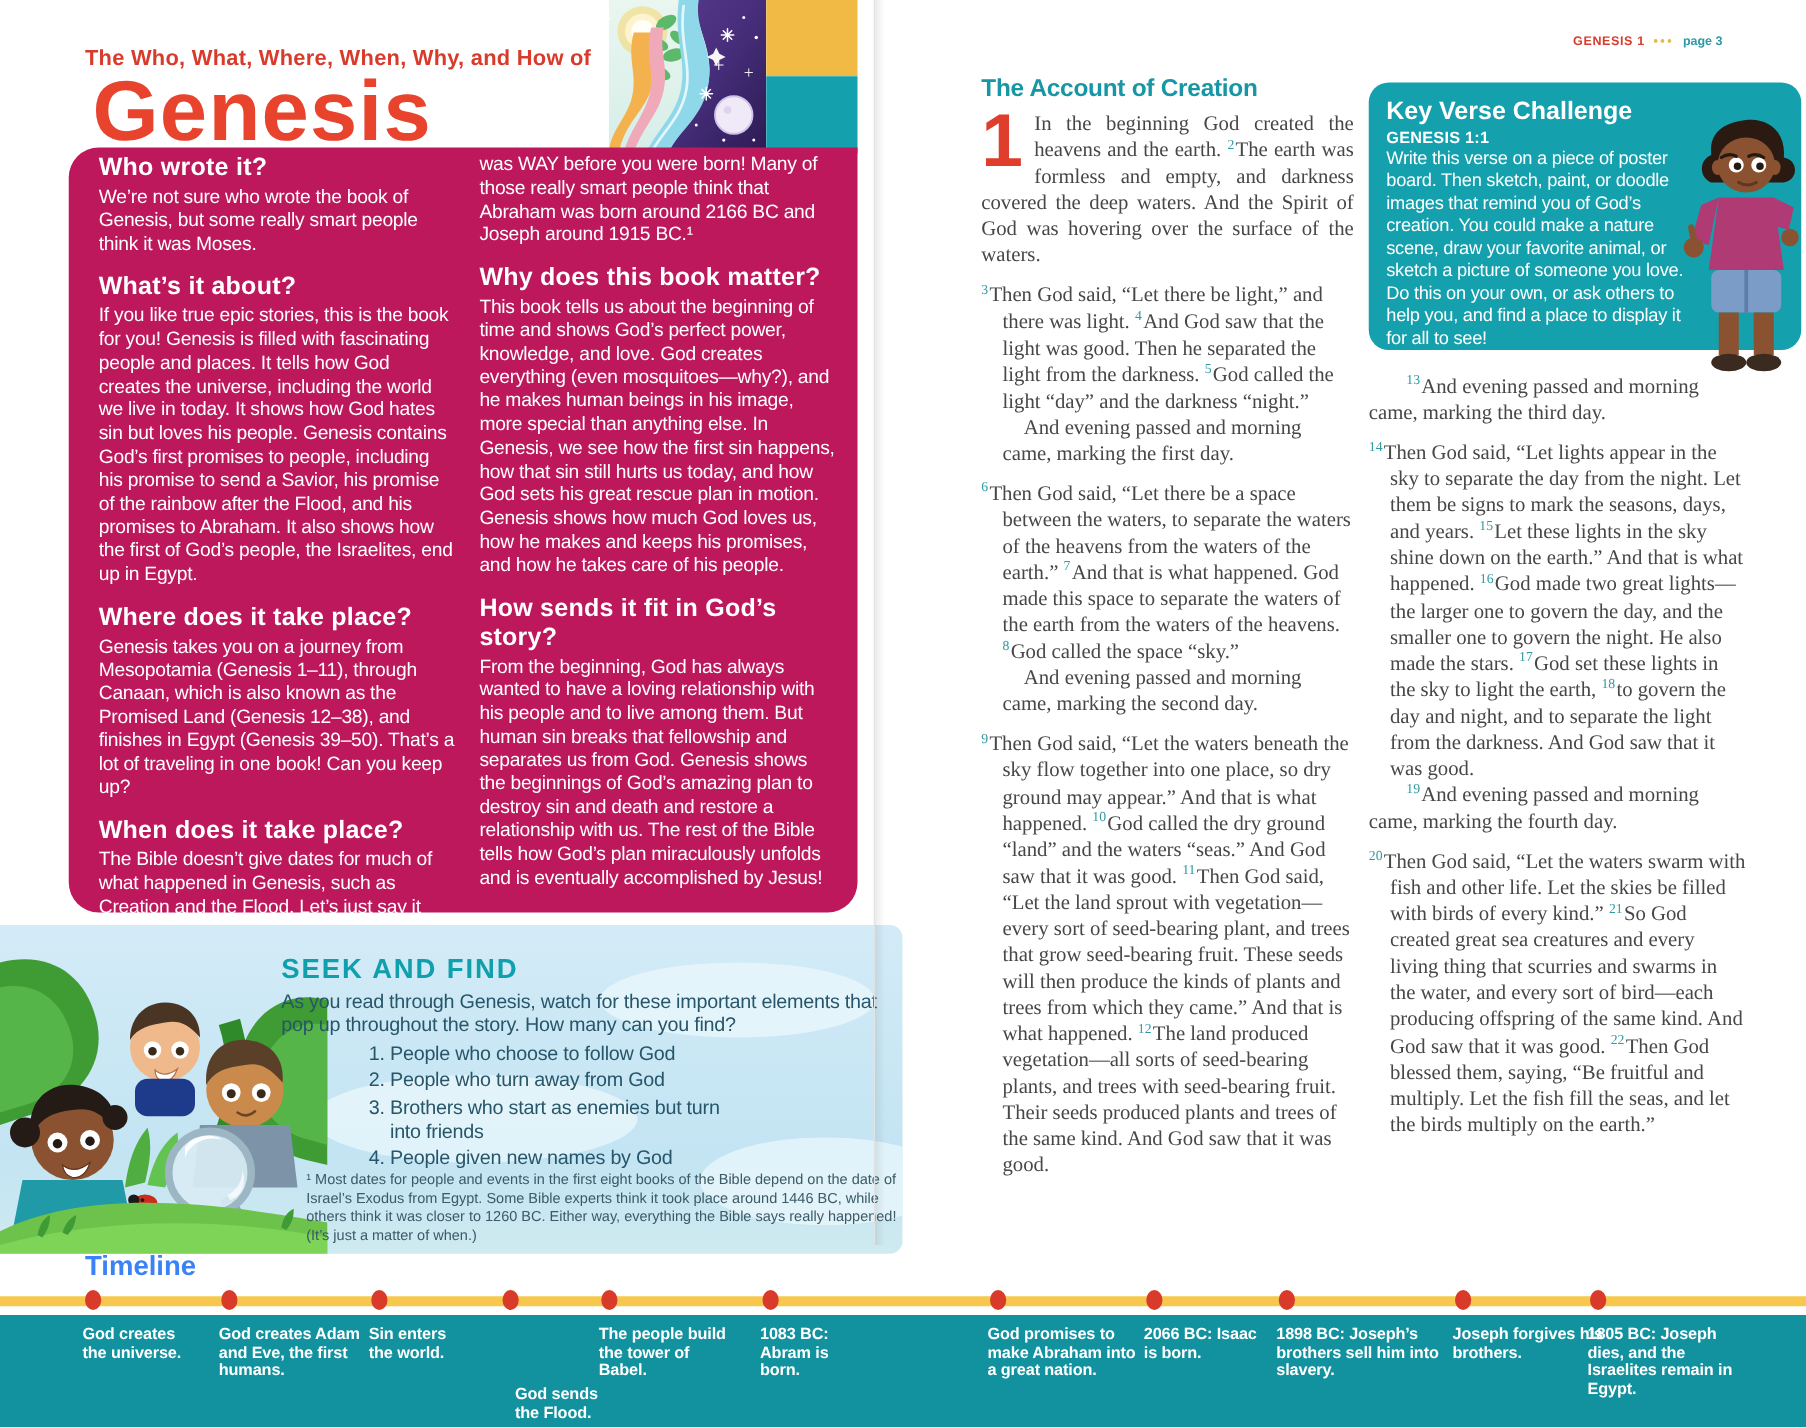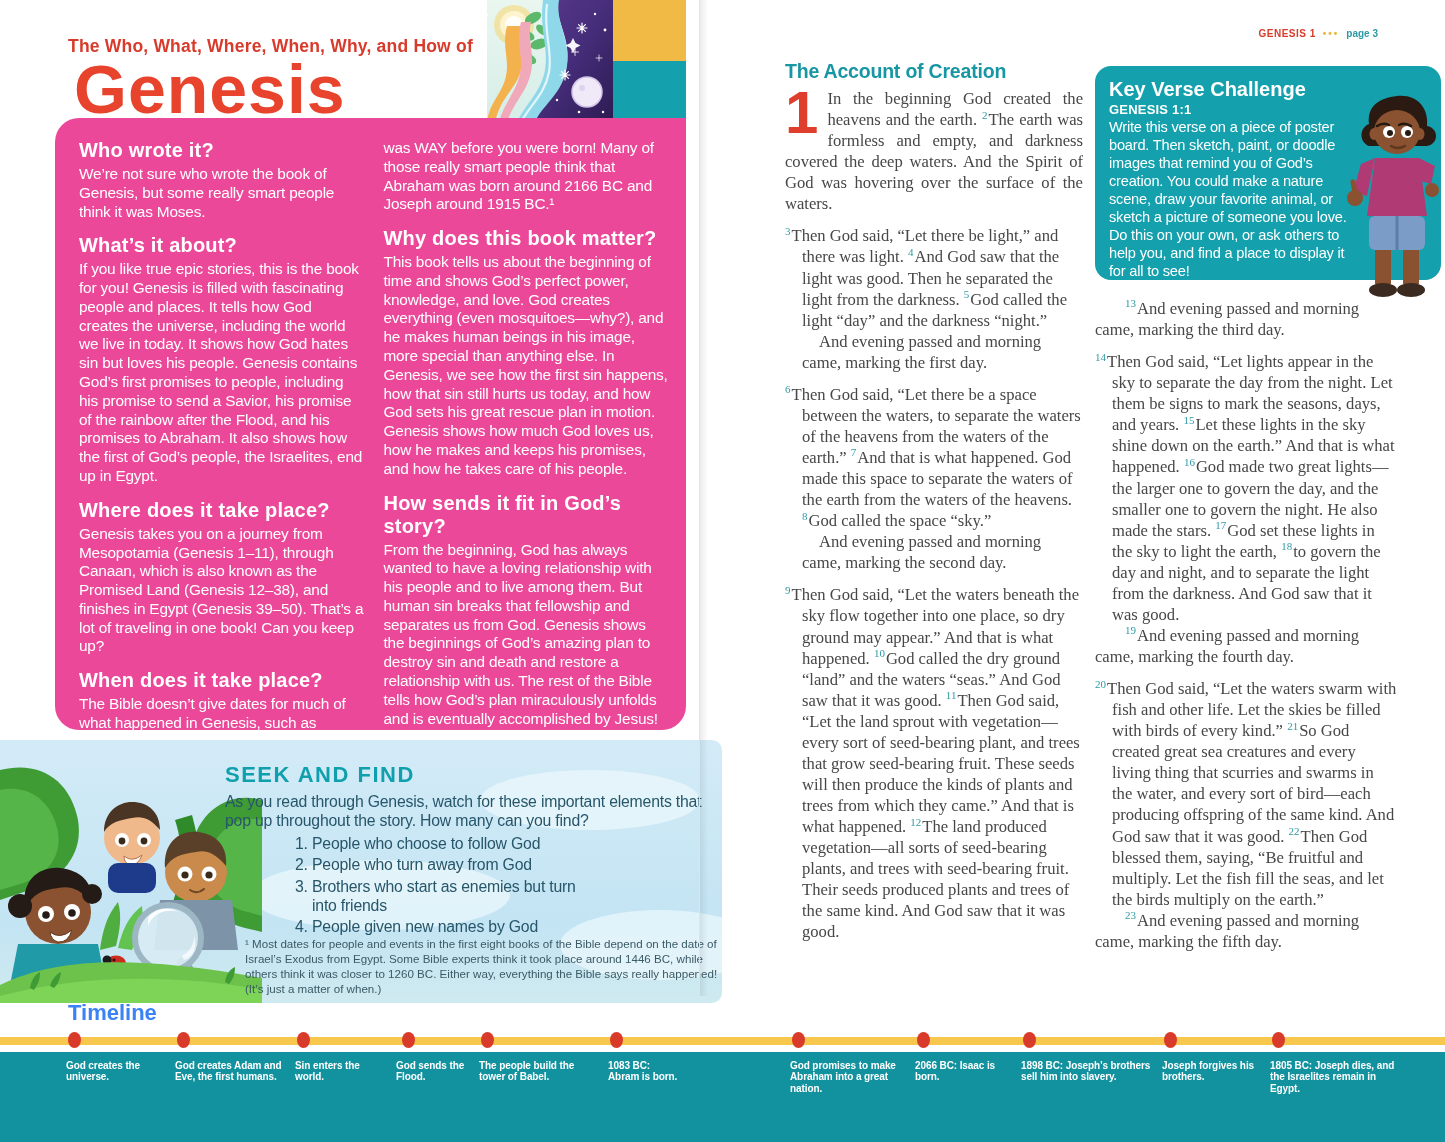--- a/index.html
+++ b/index.html
@@ -7,22 +7,22 @@
   #page { position:relative; width:1445px; height:1142px; background:#ffffff; overflow:hidden; }
 
   
   .kicker { position:absolute; left:68px; top:36px; color:#d83b2b; font-size:17.5px; font-weight:bold; letter-spacing:.2px; }
   .big-title { position:absolute; left:74px; top:50px; color:#e8432d; font-size:68px; font-weight:800; letter-spacing:1px; }
   .creation-art { position:absolute; left:487px; top:0; width:126px; height:122px; }
   .corner-yellow { position:absolute; left:613px; top:0; width:73px; height:61px; background:#f0ba45; }
   .corner-teal { position:absolute; left:613px; top:61px; width:73px; height:62px; background:#14a0ac; }
 
   
-  .info-box { position:absolute; left:55px; top:118px; width:631px; height:612px; background:#ec4899;
-              border-radius:24px 0 24px 24px; padding:21px 18px 14px 24px; display:flex; gap:20px; }
+  .info-box { position:absolute; left:55px; top:118px; width:631px; height:612px; background:#be185d;
+              border-radius:24px 0 24px 24px; padding:5px 18px 14px 24px; display:flex; gap:20px; }
   .info-col { width:296px; }
   .qa-section { margin-bottom:13px; }
   .qa-section h3 { color:#ffffff; font-size:20px; font-weight:bold; margin-bottom:3px; letter-spacing:.2px; }
   .qa-section p { color:#ffffff; font-size:15.4px; line-height:1.22; letter-spacing:-0.2px; }
 
   
   .seek-panel { position:absolute; left:0; top:740px; width:722px; height:263px;
                 background:linear-gradient(180deg,#d3ebf7 0%,#c3e4f3 70%,#cfeaf0 100%); border-radius:0 10px 10px 0; overflow:hidden; }
   .cloud { position:absolute; background:#e9f6fb; border-radius:50%; opacity:.8; }
   .kids-illo { position:absolute; left:0; top:20px; width:262px; height:243px; }
@@ -31,21 +31,21 @@
   .seek-list { position:absolute; left:312px; top:94px; width:270px; color:#27566a; font-size:15.8px; line-height:1.22; letter-spacing:-0.2px; }
   .seek-list li { margin-bottom:2px; }
   .seek-footnote { position:absolute; left:245px; top:196px; width:478px; color:#3a5a66; font-size:11.6px; line-height:1.3; }
 
   
   .timeline { position:absolute; left:0; top:996px; width:1445px; height:146px; }
   .timeline-heading { position:absolute; left:68px; top:4px; color:#3b82f6; font-size:22px; font-weight:800; }
   .timeline-stripe { position:absolute; left:0; top:41px; width:1445px; height:8px; background:#f8c84e; }
   .timeline-band { position:absolute; left:0; top:56px; width:1445px; height:90px; background:#12929f; }
   .tl-dot { position:absolute; top:36px; width:13px; height:16px; background:#d93b2b; border-radius:50%; }
-  .tl-label { position:absolute; top:64px; color:#ffffff; font-size:10px; font-weight:bold; line-height:1.13; letter-spacing:-0.1px; }
+  .tl-label { position:absolute; top:64px; color:#ffffff; font-size:13px; font-weight:bold; line-height:1.13; letter-spacing:-0.1px; }
 
   
   .gutter { position:absolute; left:699px; top:0; width:9px; height:996px;
             background:linear-gradient(90deg, rgba(60,60,60,0.10), rgba(60,60,60,0.0)); border-left:1px solid #e3e3e3; }
 
   
   .page-header { position:absolute; top:28px; right:67px; font-size:10px; font-weight:bold; }
   .page-header .book { color:#d83b2b; letter-spacing:.5px; }
   .page-header .dots { color:#e9b83d; margin:0 7px; letter-spacing:2px; }
   .page-header .pageno { color:#2d9aa5; }
@@ -251,21 +251,21 @@
     <div class="timeline-stripe"></div>
     <div class="timeline-band"></div>
     <div id="timeline-events">
         <div class="tl-dot" style="left: 68px;"></div>
         <div class="tl-label" style="left: 66px; width: 92px;">God creates the universe.</div>
         <div class="tl-dot" style="left: 177px;"></div>
         <div class="tl-label" style="left: 175px; width: 118px;">God creates Adam and Eve, the first humans.</div>
         <div class="tl-dot" style="left: 297px;"></div>
         <div class="tl-label" style="left: 295px; width: 82px;">Sin enters the world.</div>
         <div class="tl-dot" style="left: 402px;"></div>
-        <div class="tl-label" style="left: 396px; width: 86px;">God sends the Flood.</div>
+        <div class="tl-label" style="left: 412px; width: 86px; margin-top: 48px;">God sends the Flood.</div>
         <div class="tl-dot" style="left: 481px;"></div>
         <div class="tl-label" style="left: 479px; width: 106px;">The people build the tower of Babel.</div>
         <div class="tl-dot" style="left: 610px;"></div>
         <div class="tl-label" style="left: 608px; width: 74px;">1083 BC: Abram is born.</div>
         <div class="tl-dot" style="left: 792px;"></div>
         <div class="tl-label" style="left: 790px; width: 126px;">God promises to make Abraham into a great nation.</div>
         <div class="tl-dot" style="left: 917px;"></div>
         <div class="tl-label" style="left: 915px; width: 98px;">2066 BC: Isaac is born.</div>
         <div class="tl-dot" style="left: 1023px;"></div>
         <div class="tl-label" style="left: 1021px; width: 138px;">1898 BC: Joseph’s brothers sell him into slavery.</div>
@@ -321,17 +321,16 @@
       <ellipse cx="64" cy="202" rx="14" ry="7" fill="#3a2a20"></ellipse>
     </svg>
   </div>
 
   <div class="scripture-col2">
     <div id="verses-col2">
         <p class="verse-para plain"><sup class="vnum">13</sup>And evening passed and morning came, marking the third day.</p>
         <p class="verse-para tight-bottom"><sup class="vnum">14</sup>Then God said, “Let lights appear in the sky to separate the day from the night. Let them be signs to mark the seasons, days, and years. <sup class="vnum">15</sup>Let these lights in the sky shine down on the earth.” And that is what happened. <sup class="vnum">16</sup>God made two great lights—the larger one to govern the day, and the smaller one to govern the night. He also made the stars. <sup class="vnum">17</sup>God set these lights in the sky to light the earth, <sup class="vnum">18</sup>to govern the day and night, and to separate the light from the darkness. And God saw that it was good.</p>
         <p class="verse-para plain"><sup class="vnum">19</sup>And evening passed and morning came, marking the fourth day.</p>
         <p class="verse-para tight-bottom"><sup class="vnum">20</sup>Then God said, “Let the waters swarm with fish and other life. Let the skies be filled with birds of every kind.” <sup class="vnum">21</sup>So God created great sea creatures and every living thing that scurries and swarms in the water, and every sort of bird—each producing offspring of the same kind. And God saw that it was good. <sup class="vnum">22</sup>Then God blessed them, saying, “Be fruitful and multiply. Let the fish fill the seas, and let the birds multiply on the earth.”</p>
-        <p class="verse-para plain"><sup class="vnum">23</sup>And evening passed and morning came, marking the fifth day.</p>
       </div>
   </div>
 
 </div>
 
 </body></html>

